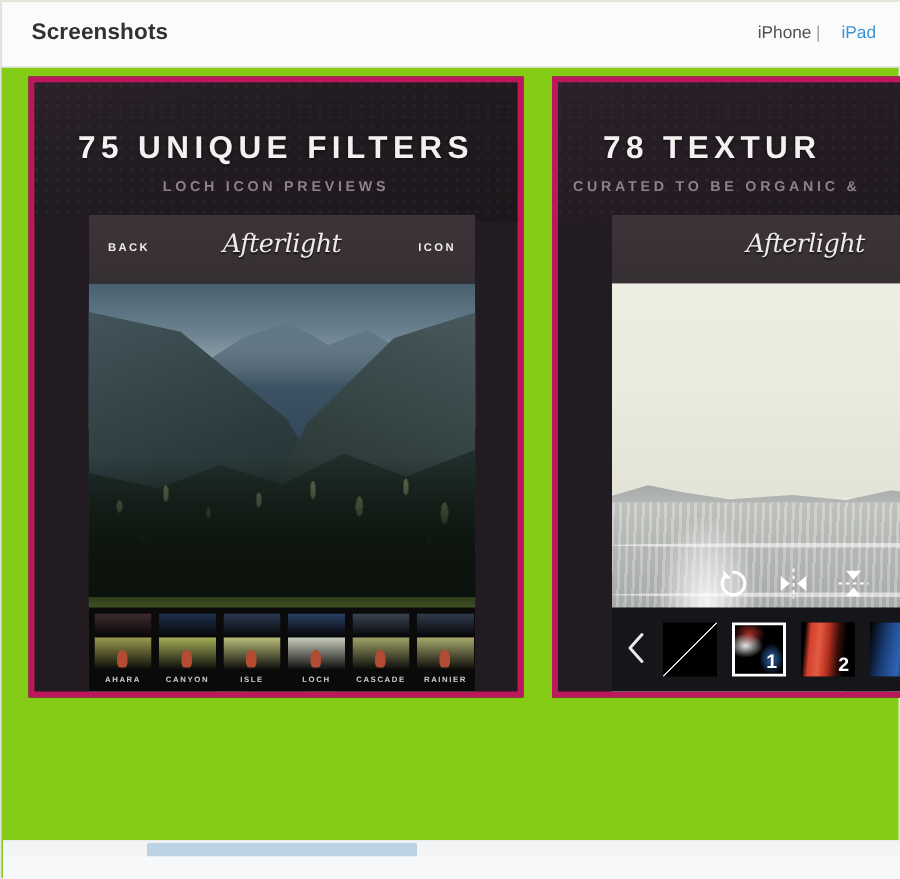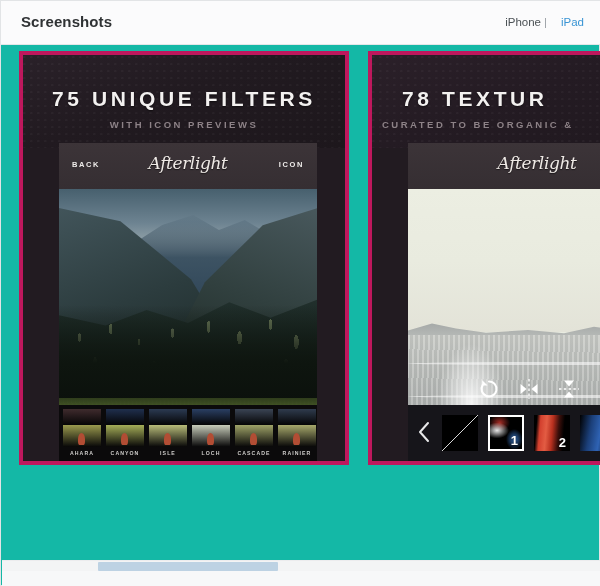--- a/index.html
+++ b/index.html
@@ -14,21 +14,21 @@
     font-family: "Liberation Sans", sans-serif;
     -webkit-font-smoothing: antialiased;
   }
 
   
   .card {
     position: absolute;
     left: 0; top: 0;
     width: 600px;
     height: 586px;
-    background: #14b8a6;
+    background: #84cc16;
     border: 1px solid #e2e4e6;
     box-sizing: border-box;
   }
 
   
   .header {
     position: absolute;
     left: 0; top: 0;
     width: 600px;
     height: 44px;
@@ -482,21 +482,21 @@
     <div class="device-toggle">
       <span class="dev active">iPhone</span><span class="sep">|</span><span class="dev link">iPad</span>
     </div>
   </div>
 
   <div class="shots">
 
     <div class="shot shot-1">
       <div class="promo">
         <div class="promo-title">75 UNIQUE FILTERS</div>
-        <div class="promo-sub">WITH ICON PREVIEWS</div>
+        <div class="promo-sub">LOCH ICON PREVIEWS</div>
       </div>
 
       <div class="phone">
 
         <div class="appbar">
           <div class="btn btn-back">BACK</div>
           <div class="logo">Afterlight</div>
           <div class="btn btn-done">ICON</div>
         </div>
 

